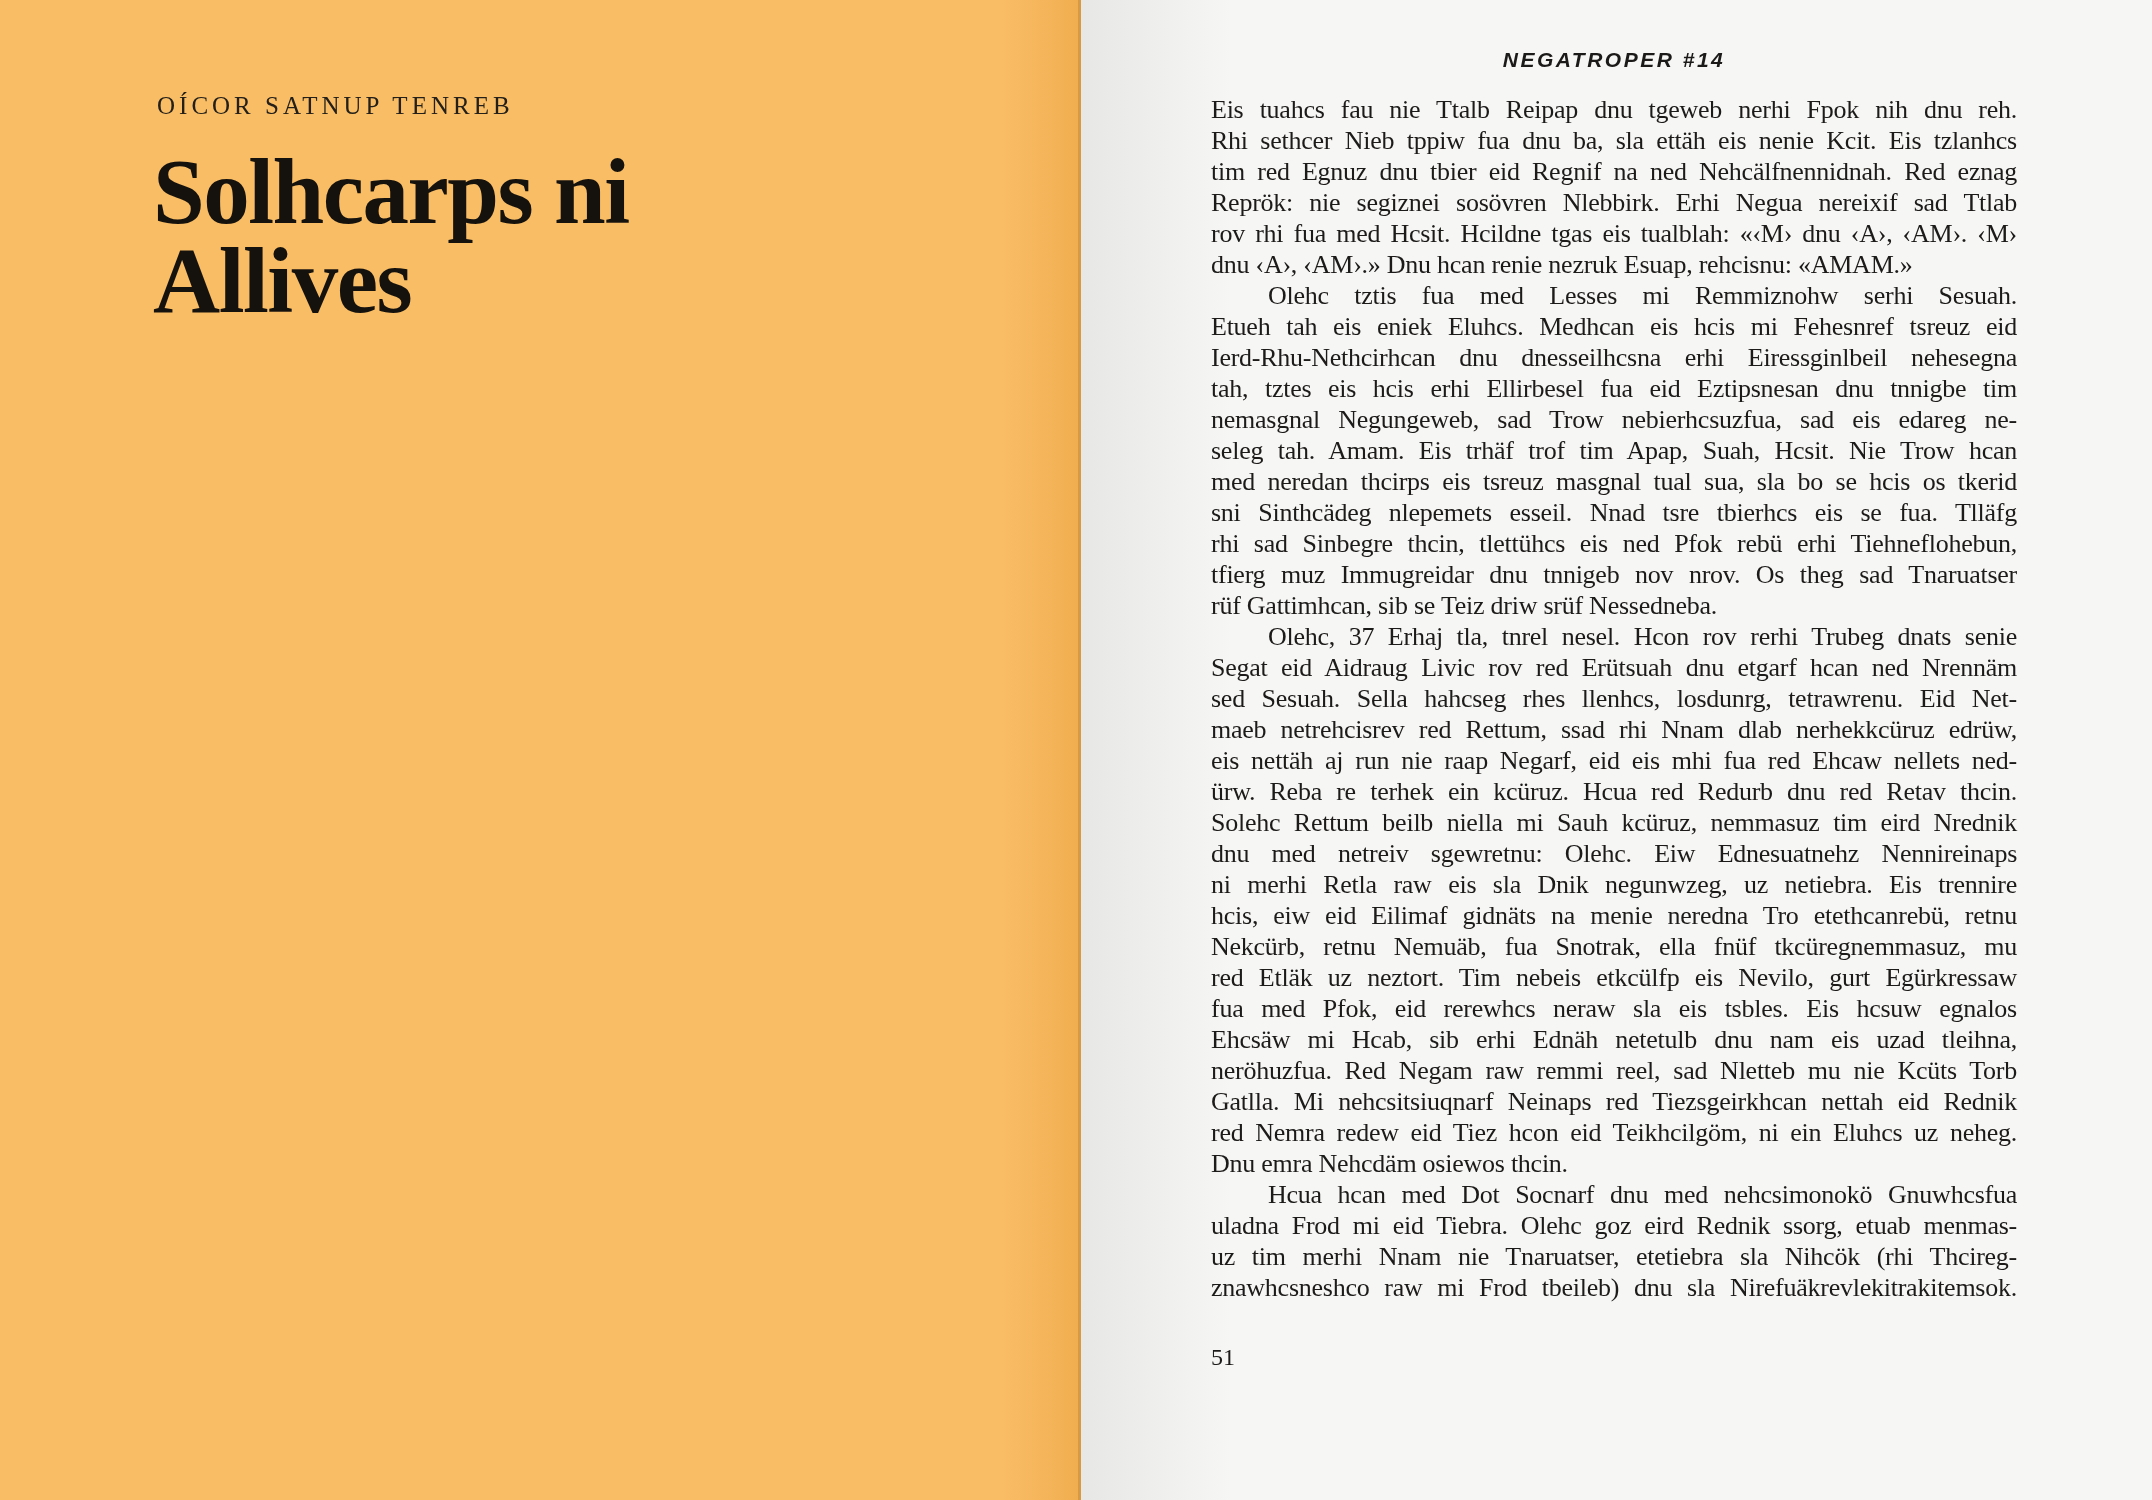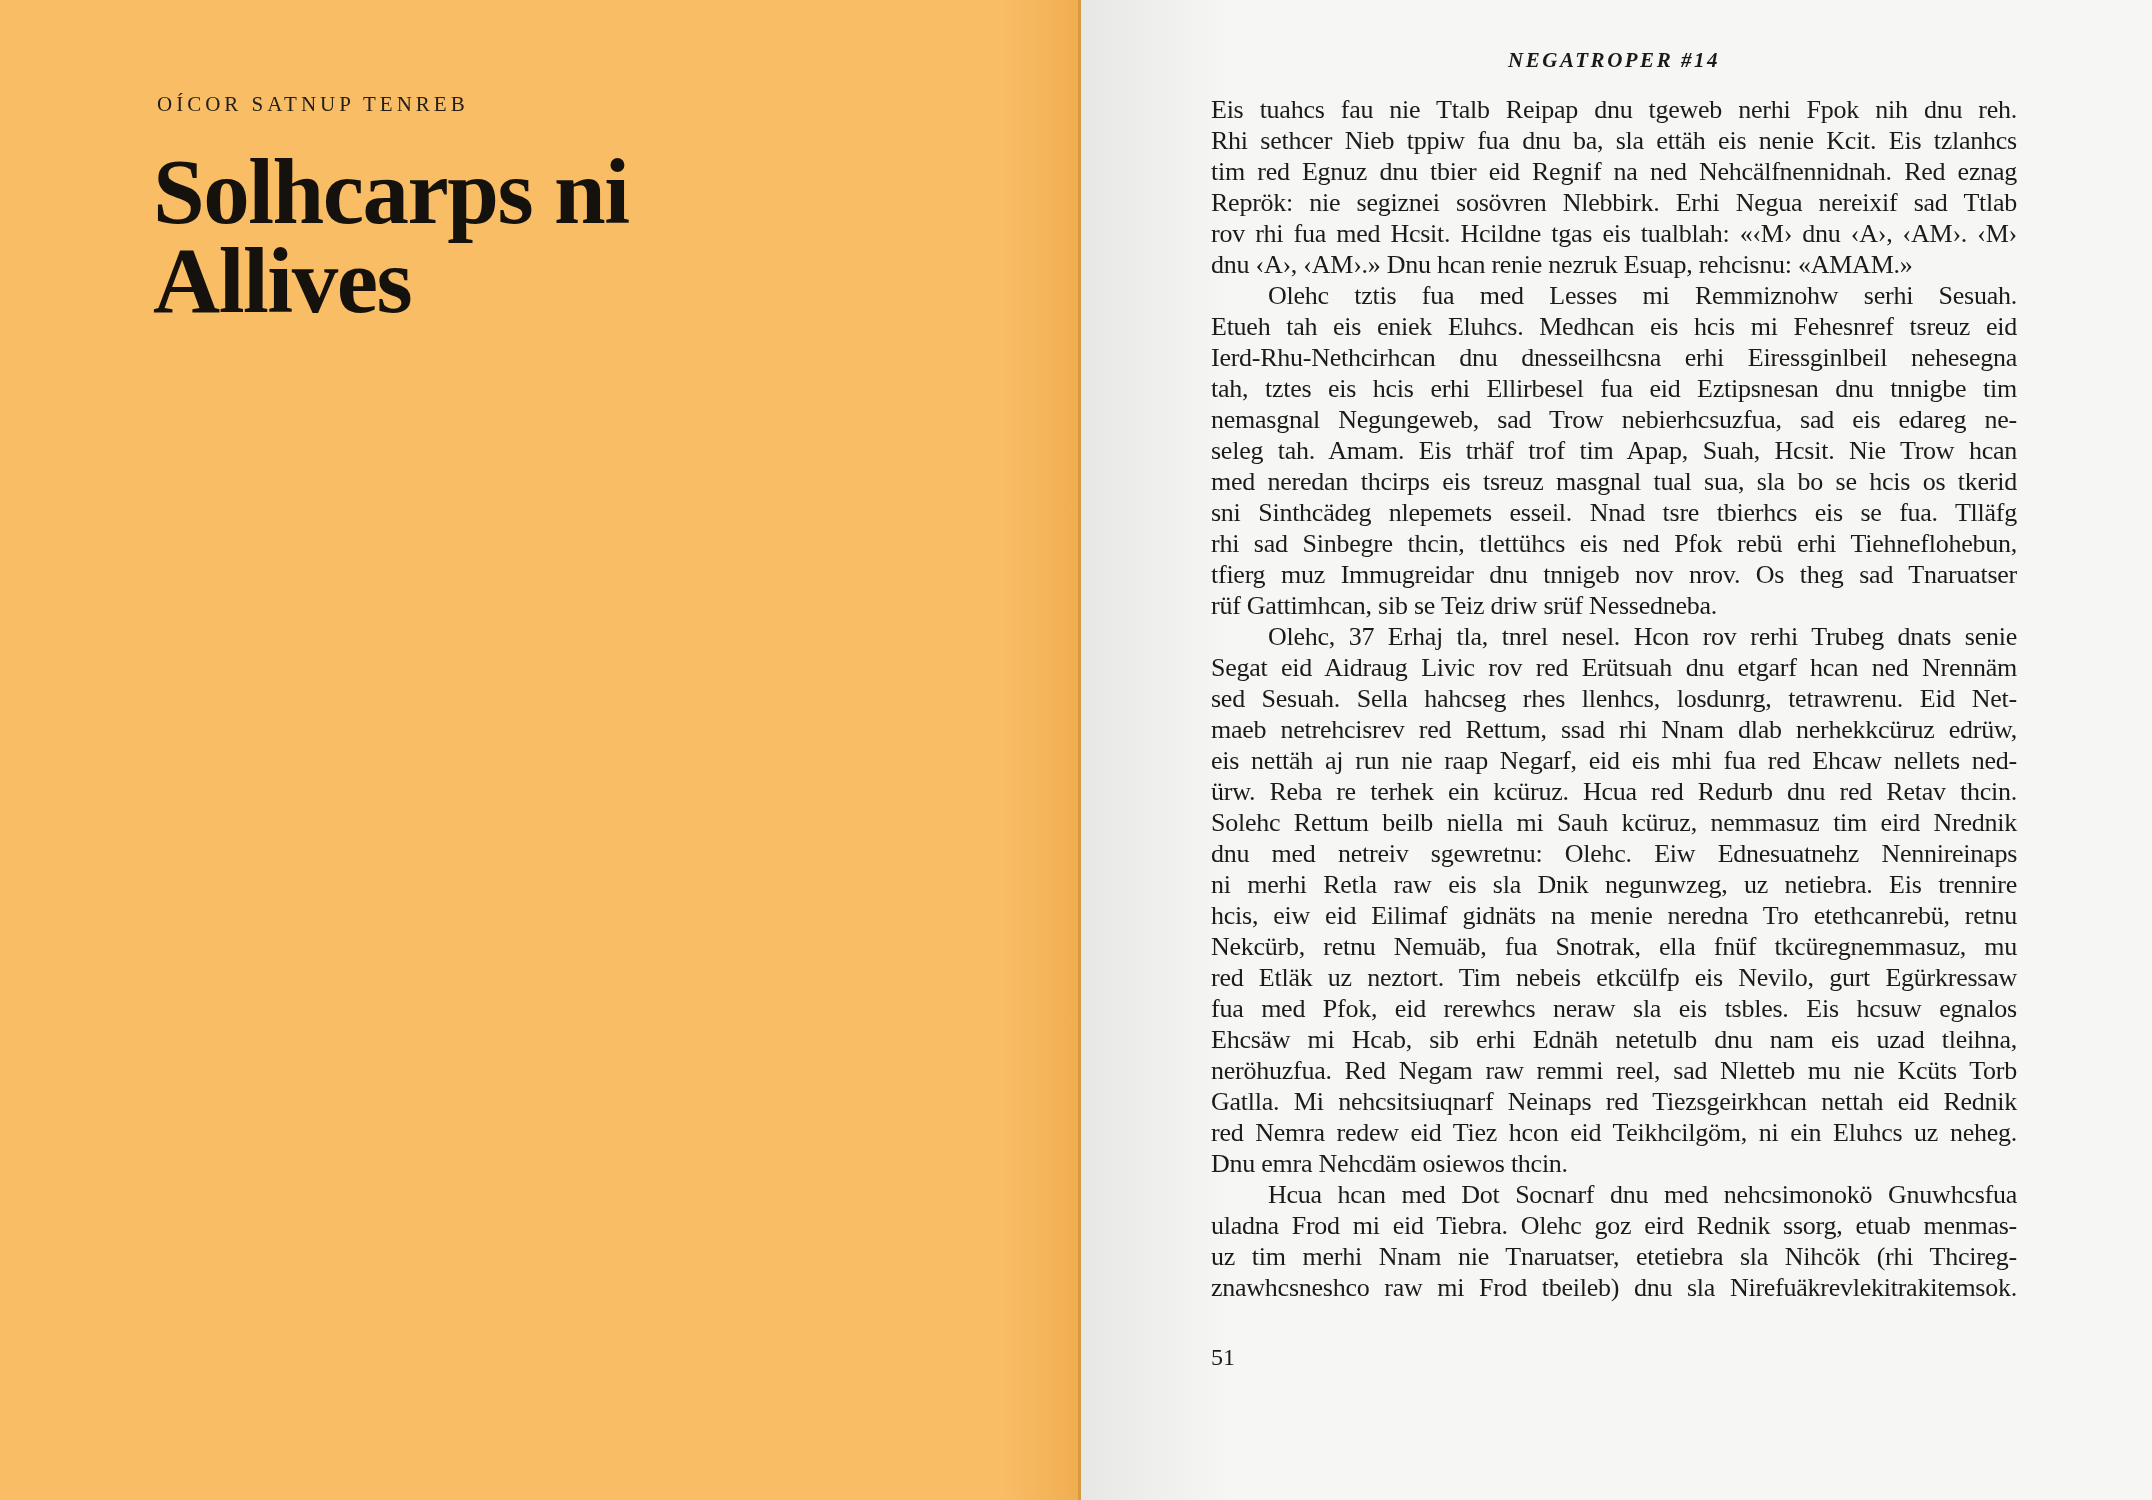--- a/index.html
+++ b/index.html
@@ -16,42 +16,42 @@
 
   .spread{position:relative;width:2152px;height:1500px;display:flex;overflow:hidden;background:var(--right-page-bg);}
 
   
   .page-left{
     position:relative;width:1078px;height:100%;
     background:linear-gradient(to right,var(--left-page-bg) 0%,var(--left-page-bg) 93%,var(--left-page-edge) 100%);
   }
   .eyebrow{
     position:absolute;left:157px;top:92px;
-    font-size:21px;font-weight:500;letter-spacing:4px;color:#242019;
+    font-size:25px;font-weight:500;letter-spacing:4px;color:#242019;
   }
   .headline{
     position:absolute;left:153px;top:147px;
     font-size:93px;line-height:89px;font-weight:700;letter-spacing:-1.5px;color:#15120e;
   }
   .deck{
     position:absolute;left:153px;top:366px;
     font-size:88px;line-height:86px;font-weight:700;letter-spacing:-1.5px;color:#15120e;
   }
 
   
   .spine{width:3px;height:100%;background:var(--spine-line);}
 
   
   .page-right{
     position:relative;flex:1;height:100%;
     background:linear-gradient(to right,var(--gutter-shadow) 0px,var(--right-page-bg) 150px);
   }
   .running-head{
     position:absolute;left:130px;width:806px;top:48px;text-align:center;
-    font-family:Liberation Serif, serif;font-style:italic;font-weight:700;
+    font-family:Liberation Sans, sans-serif;font-style:italic;font-weight:700;
     font-size:21px;letter-spacing:2.5px;color:#1b1a18;
   }
   .body-col{
     position:absolute;left:130px;top:94px;width:806px;
     font-size:26px;line-height:31px;letter-spacing:-0.25px;color:#1d1b19;
   }
   .bline{text-align:justify;text-align-last:justify;white-space:normal;}
   .bline.ragged{text-align:left;text-align-last:left;}
   .bline.indent{padding-left:57px;}
   .folio{

